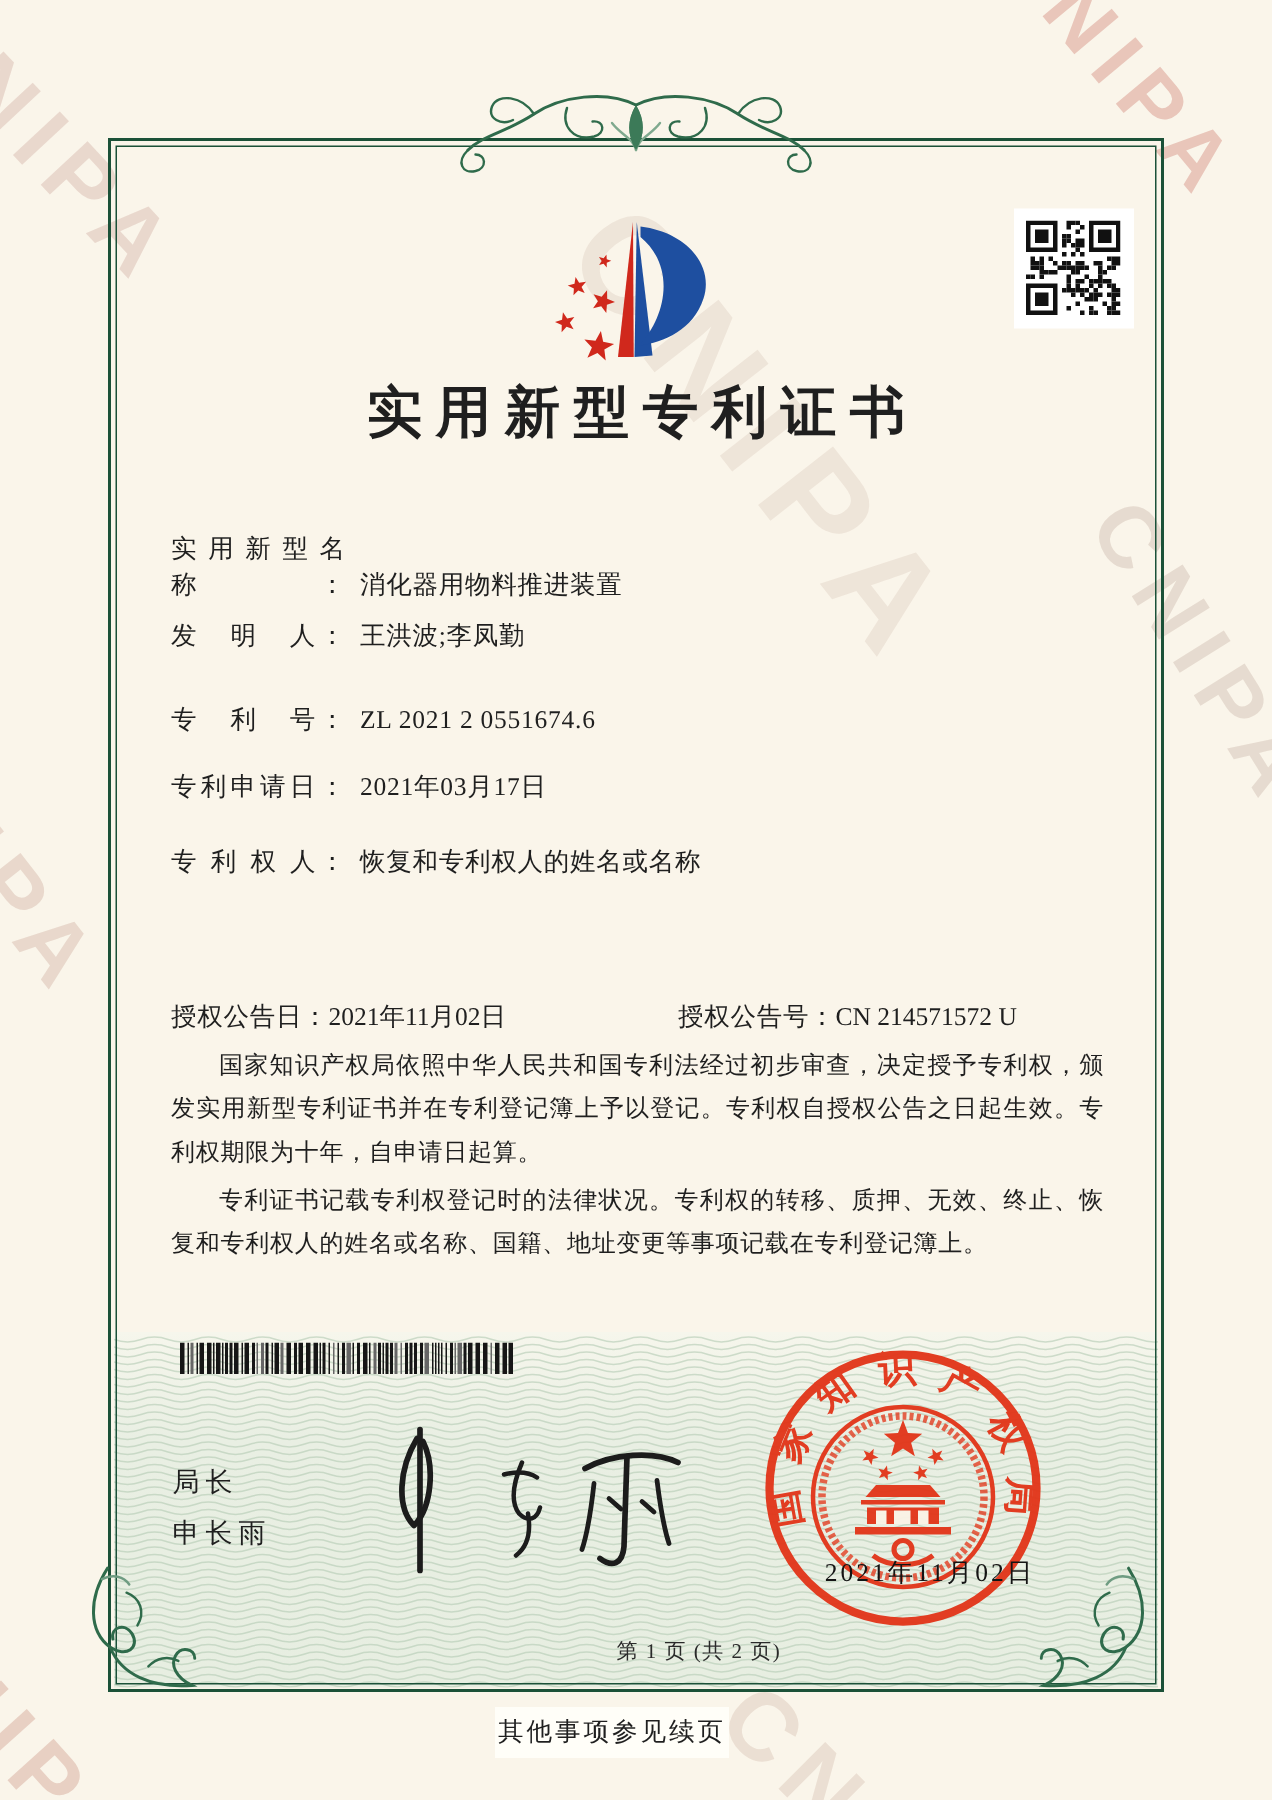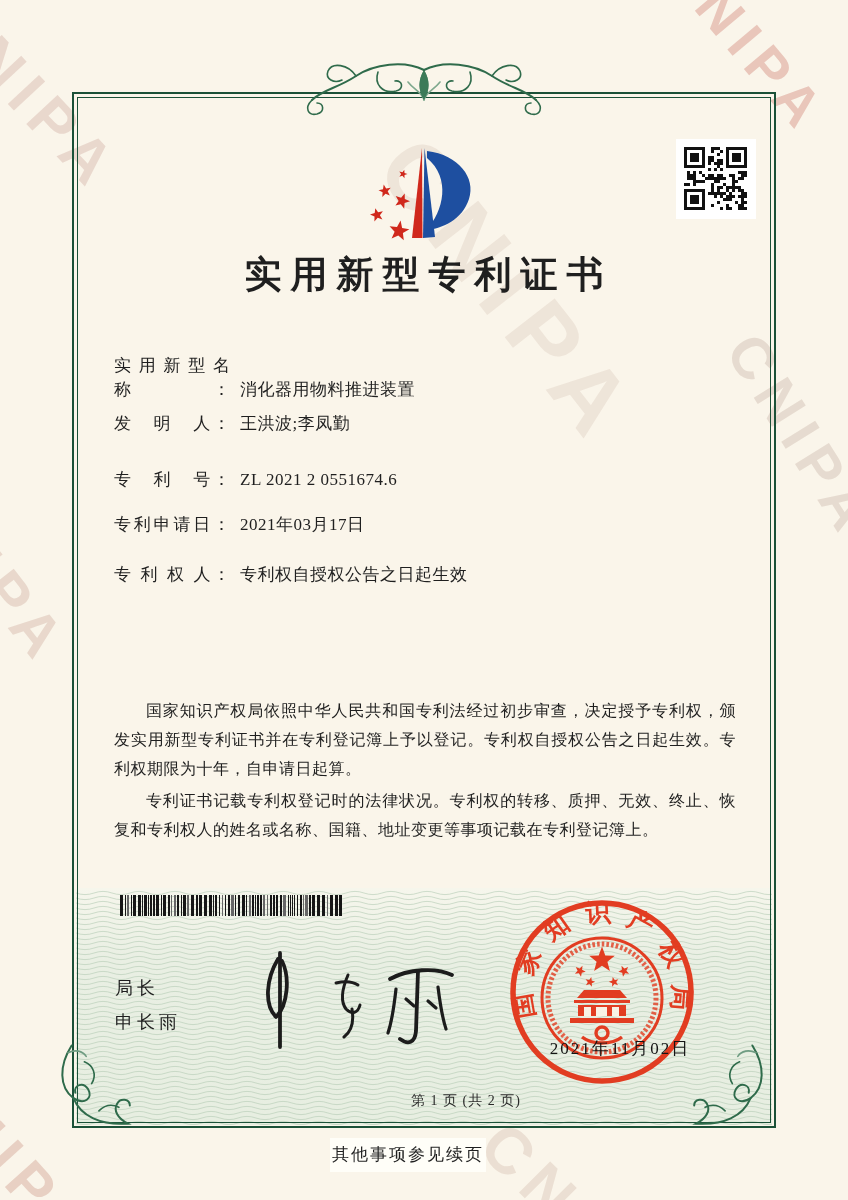--- a/index.html
+++ b/index.html
@@ -303,21 +303,27 @@
   <div class="frow" style="top:412px">
     <span class="flabel">发　明　人：</span><span class="fvalue">王洪波;李凤勤</span>
   </div>
   <div class="frow" style="top:468px">
     <span class="flabel">专　利　号：</span><span class="fvalue">ZL 2021 2 0551674.6</span>
   </div>
   <div class="frow" style="top:513px">
     <span class="flabel">专利申请日：</span><span class="fvalue">2021年03月17日</span>
   </div>
   <div class="frow" style="top:563px">
-    <span class="flabel">专 利 权 人：</span><span class="fvalue">专利权自授权公告之日起生效</span>
+    <span class="flabel">专 利 权 人：</span><span class="fvalue">恢复和专利权人的姓名或名称</span>
+  </div>
+  <div class="frow" style="top:666px">
+    <span class="glabel">授权公告日：</span><span>2021年11月02日</span>
+    <span class="pair2">
+      <span class="glabel">授权公告号：</span><span>CN 214571572 U</span>
+    </span>
   </div>
 
   <div class="paras">
     <p>国家知识产权局依照中华人民共和国专利法经过初步审查，决定授予专利权，颁发实用新型专利证书并在专利登记簿上予以登记。专利权自授权公告之日起生效。专利权期限为十年，自申请日起算。</p>
     <p>专利证书记载专利权登记时的法律状况。专利权的转移、质押、无效、终止、恢复和专利权人的姓名或名称、国籍、地址变更等事项记载在专利登记簿上。</p>
   </div>
 
   <div class="barcode">
     <svg width="224" height="21" viewBox="0 0 224 21">
         <rect x="0" y="0" width="3" height="21" fill="#161616"></rect>

